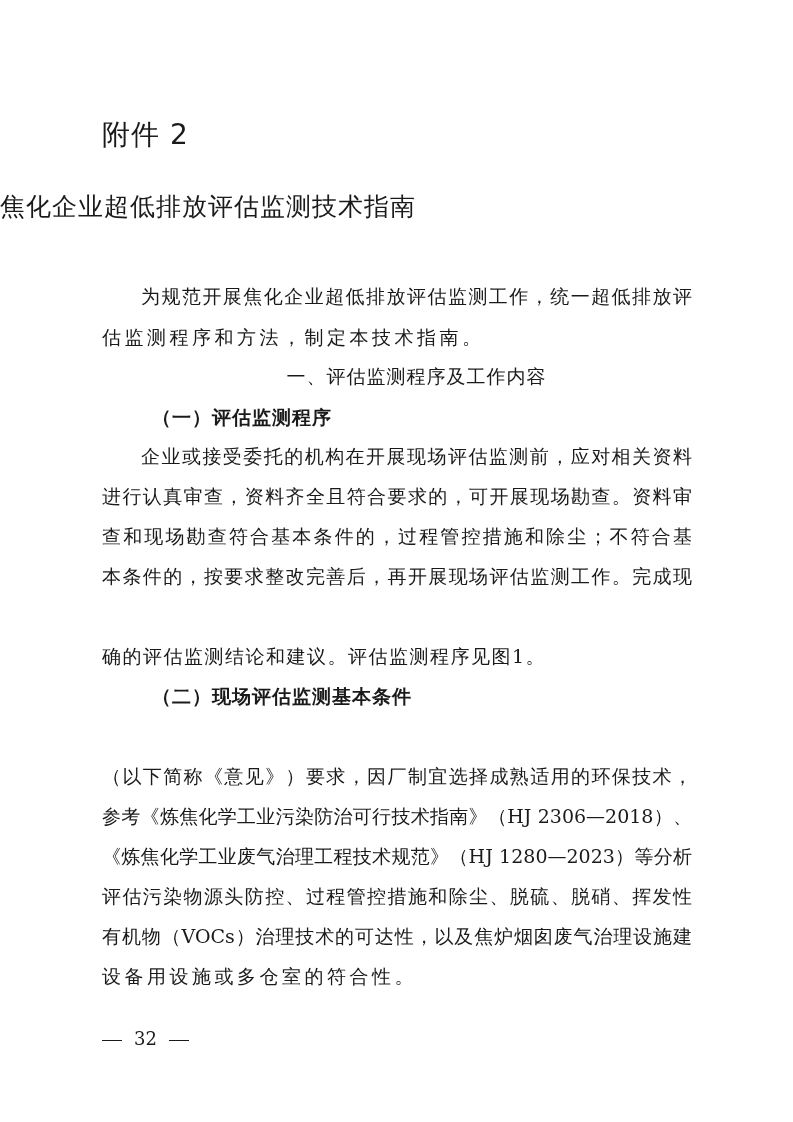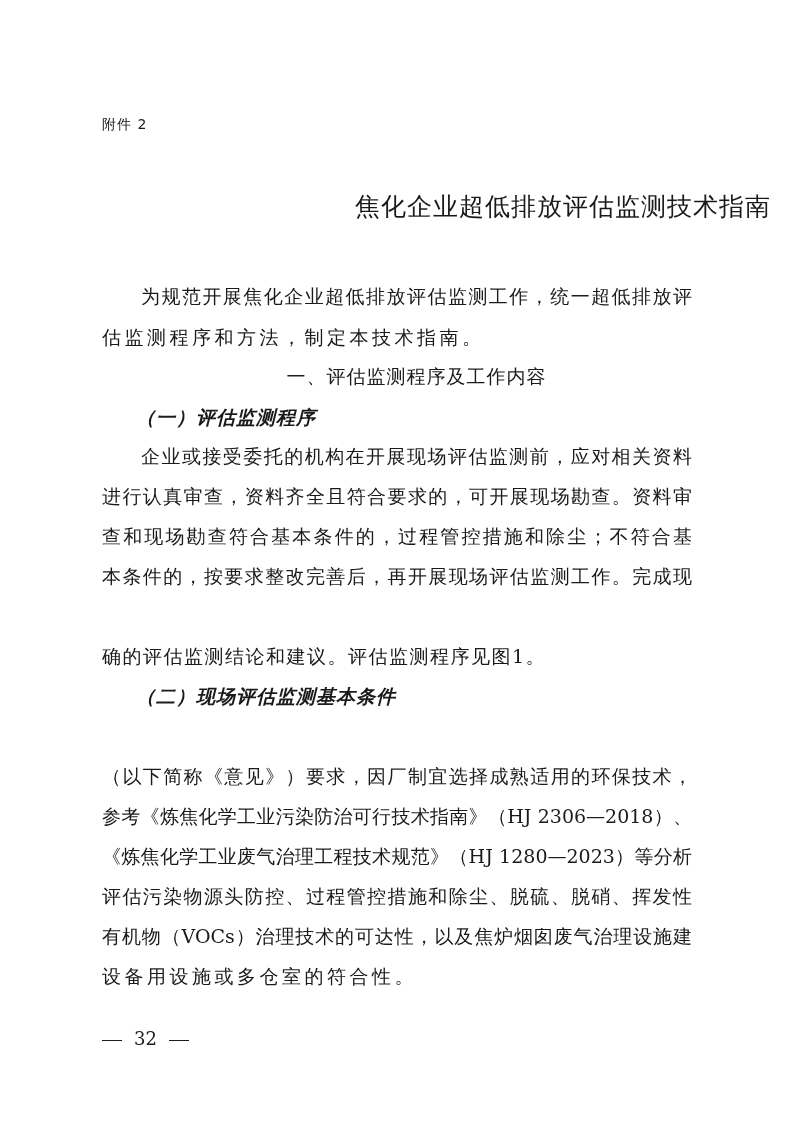--- a/index.html
+++ b/index.html
@@ -1,24 +1,24 @@
 <!DOCTYPE html>
 <html><head>
   <meta charset="utf-8">
   <style>
     html, body { margin: 0; padding: 0; background: #ffffff; }
     body { width: 793px; height: 1122px; position: relative; overflow: hidden; color: #1a1a1a; }
     .page { position: absolute; left: 0; top: 0; width: 793px; height: 1122px; }
-    .attach { position: absolute; left: 102px; top: 116px; font-family: "DejaVu Sans", sans-serif; font-size: 14px; letter-spacing: 1px; }
-    .title { position: absolute; left: 0; width: 771px; top: 190px; text-align: right; font-family: "DejaVu Sans", sans-serif; font-size: 25px; letter-spacing: 1px; }
+    .attach { position: absolute; left: 102px; top: 116px; font-family: "DejaVu Sans", sans-serif; font-size: 28px; letter-spacing: 1px; }
+    .title { position: absolute; left: 0; width: 771px; top: 190px; text-align: left; font-family: "DejaVu Sans", sans-serif; font-size: 25px; letter-spacing: 1px; }
     .line { position: absolute; left: 102px; width: 590px; font-family: "DejaVu Serif", serif; font-size: 19px; white-space: nowrap; letter-spacing: 3.5px; margin-top: 12px; }
     .justify { text-align: justify; text-align-last: justify; letter-spacing: 0; }
     .indent { left: 141px; width: 551px; text-align: center; }
     .h1 { font-family: "DejaVu Sans", sans-serif; letter-spacing: 1px; }
-    .h2 { font-family: "DejaVu Sans", sans-serif; font-weight: bold; letter-spacing: 1px; left: 136px; font-style: italic; }
+    .h2 { font-family: "DejaVu Sans", sans-serif; font-weight: bold; letter-spacing: 1px; left: 152px; }
     .pageno { position: absolute; left: 102px; top: 1028px; font-family: "DejaVu Serif", serif; font-size: 18px; }
     .pageno .dash { display: inline-block; width: 20px; border-top: 1.5px solid #1a1a1a; vertical-align: middle; }
     .pageno .num { margin: 0 12px; }
   </style>
 </head>
 <body>
 
 <div class="page">
   <div class="attach">附件 2</div>
   <div class="title">焦化企业超低排放评估监测技术指南</div>

